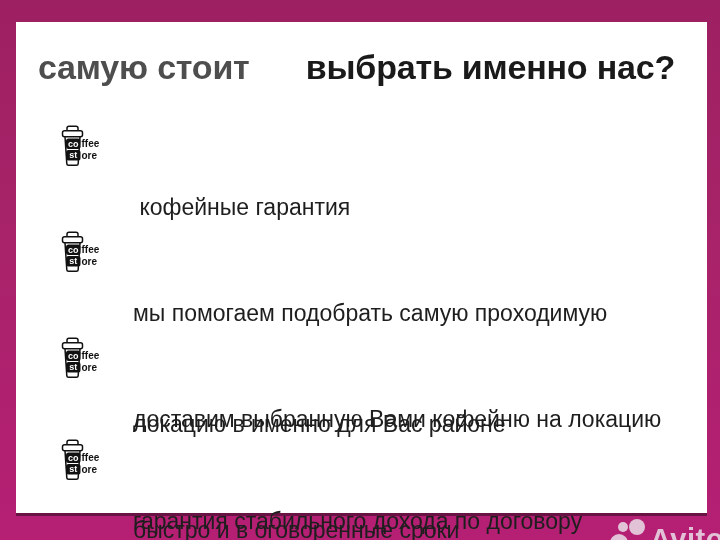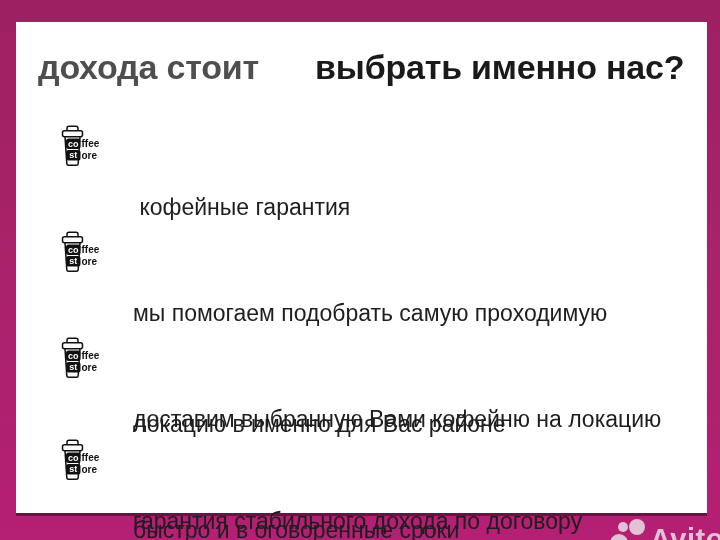--- a/index.html
+++ b/index.html
@@ -44,21 +44,21 @@
     position:absolute; left:44px; top:7px;
     font-size:29px; font-weight:700; letter-spacing:0.5px;
   }
   svg text { font-family:"Liberation Sans", sans-serif; font-weight:700; }
 </style>
 </head>
 <body>
 
 <div class="card">
 
-  <h1 class="title"><span class="t1">дохода стоит </span><span class="t2">выбрать именно нас?</span></h1>
+  <h1 class="title"><span class="t1">самую стоит </span><span class="t2">выбрать именно нас?</span></h1>
 
   <div class="row row-1">
     <svg class="logo" viewBox="0 0 52 42">
       <rect x="8" y="1.2" width="11" height="5.5" rx="2" fill="#fff" stroke="#111" stroke-width="1.5"></rect>
       <rect x="3.5" y="5.8" width="20" height="6" rx="2" fill="#fff" stroke="#111" stroke-width="1.5"></rect>
       <path d="M6,11.8 L21,11.8 L19.2,38.6 Q19.1,40.2 17.5,40.2 L9.5,40.2 Q7.9,40.2 7.8,38.6 Z" fill="#fff" stroke="#111" stroke-width="1.5"></path>
       <rect x="7" y="13.5" width="14.5" height="10.5" rx="2.5" fill="#111"></rect>
       <rect x="7" y="25" width="14.5" height="10.5" rx="2.5" fill="#111"></rect>
       <text x="14.2" y="21.8" text-anchor="middle" font-size="9" fill="#fff">co</text>
       <text x="14.2" y="33.2" text-anchor="middle" font-size="9" fill="#fff">st</text>

